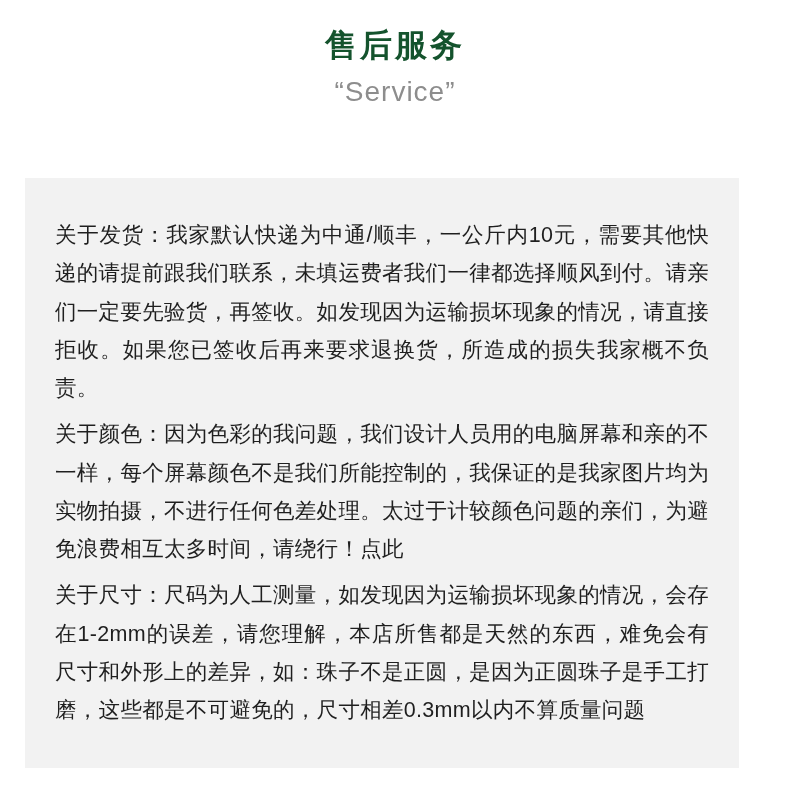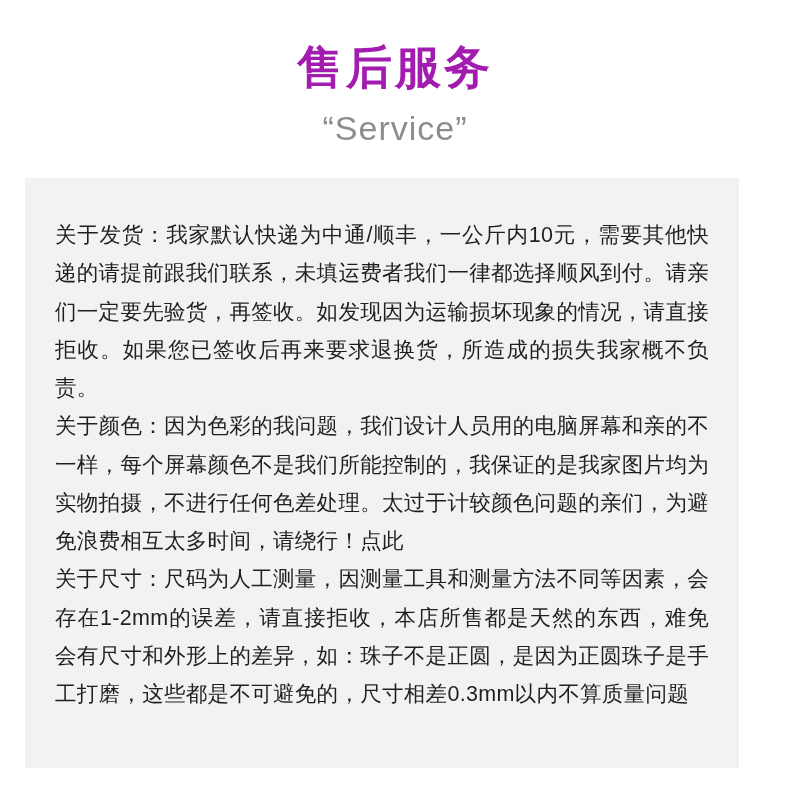--- a/index.html
+++ b/index.html
@@ -19,30 +19,30 @@
     width: 790px;
     height: 790px;
     background: #ffffff;
     box-sizing: border-box;
   }
   .header {
     padding-top: 26px;
     text-align: center;
   }
   .title {
-    font-size: 46px;
+    font-size: 32px;
     font-weight: bold;
     letter-spacing: 3px;
-    color: #a21caf;
+    color: #14532d;
     line-height: 1.2;
-    margin: 14px;
+    margin: 0;
   }
   .subtitle {
     margin-top: 12px;
-    font-size: 34px;
+    font-size: 28px;
     color: #8d8d8d;
     font-weight: normal;
     letter-spacing: 1px;
   }
   .panel {
     position: absolute;
     left: 25px;
     top: 178px;
     width: 714px;
     height: 590px;
@@ -53,32 +53,32 @@
   .para {
     font-size: 21.5px;
     line-height: 1.78;
     color: #1f1f1f;
     text-align: justify;
     margin: 0 0 0 0;
     letter-spacing: 0.3px;
     word-break: break-all;
   }
   .para + .para {
-    margin-top: 0px;
+    margin-top: 8px;
   }
 </style>
 </head>
 <body>
 
 <div class="page">
 
   <div class="header">
     <div class="title">售后服务</div>
     <div class="subtitle">“Service”</div>
   </div>
 
   <div class="panel">
     <p class="para">关于发货：我家默认快递为中通/顺丰，一公斤内10元，需要其他快递的请提前跟我们联系，未填运费者我们一律都选择顺风到付。请亲们一定要先验货，再签收。如发现因为运输损坏现象的情况，请直接拒收。如果您已签收后再来要求退换货，所造成的损失我家概不负责。</p>
     <p class="para">关于颜色：因为色彩的我问题，我们设计人员用的电脑屏幕和亲的不一样，每个屏幕颜色不是我们所能控制的，我保证的是我家图片均为实物拍摄，不进行任何色差处理。太过于计较颜色问题的亲们，为避免浪费相互太多时间，请绕行！点此</p>
-    <p class="para">关于尺寸：尺码为人工测量，因测量工具和测量方法不同等因素，会存在1-2mm的误差，请直接拒收，本店所售都是天然的东西，难免会有尺寸和外形上的差异，如：珠子不是正圆，是因为正圆珠子是手工打磨，这些都是不可避免的，尺寸相差0.3mm以内不算质量问题</p>
+    <p class="para">关于尺寸：尺码为人工测量，如发现因为运输损坏现象的情况，会存在1-2mm的误差，请您理解，本店所售都是天然的东西，难免会有尺寸和外形上的差异，如：珠子不是正圆，是因为正圆珠子是手工打磨，这些都是不可避免的，尺寸相差0.3mm以内不算质量问题</p>
   </div>
 
 </div>
 
 </body></html>

